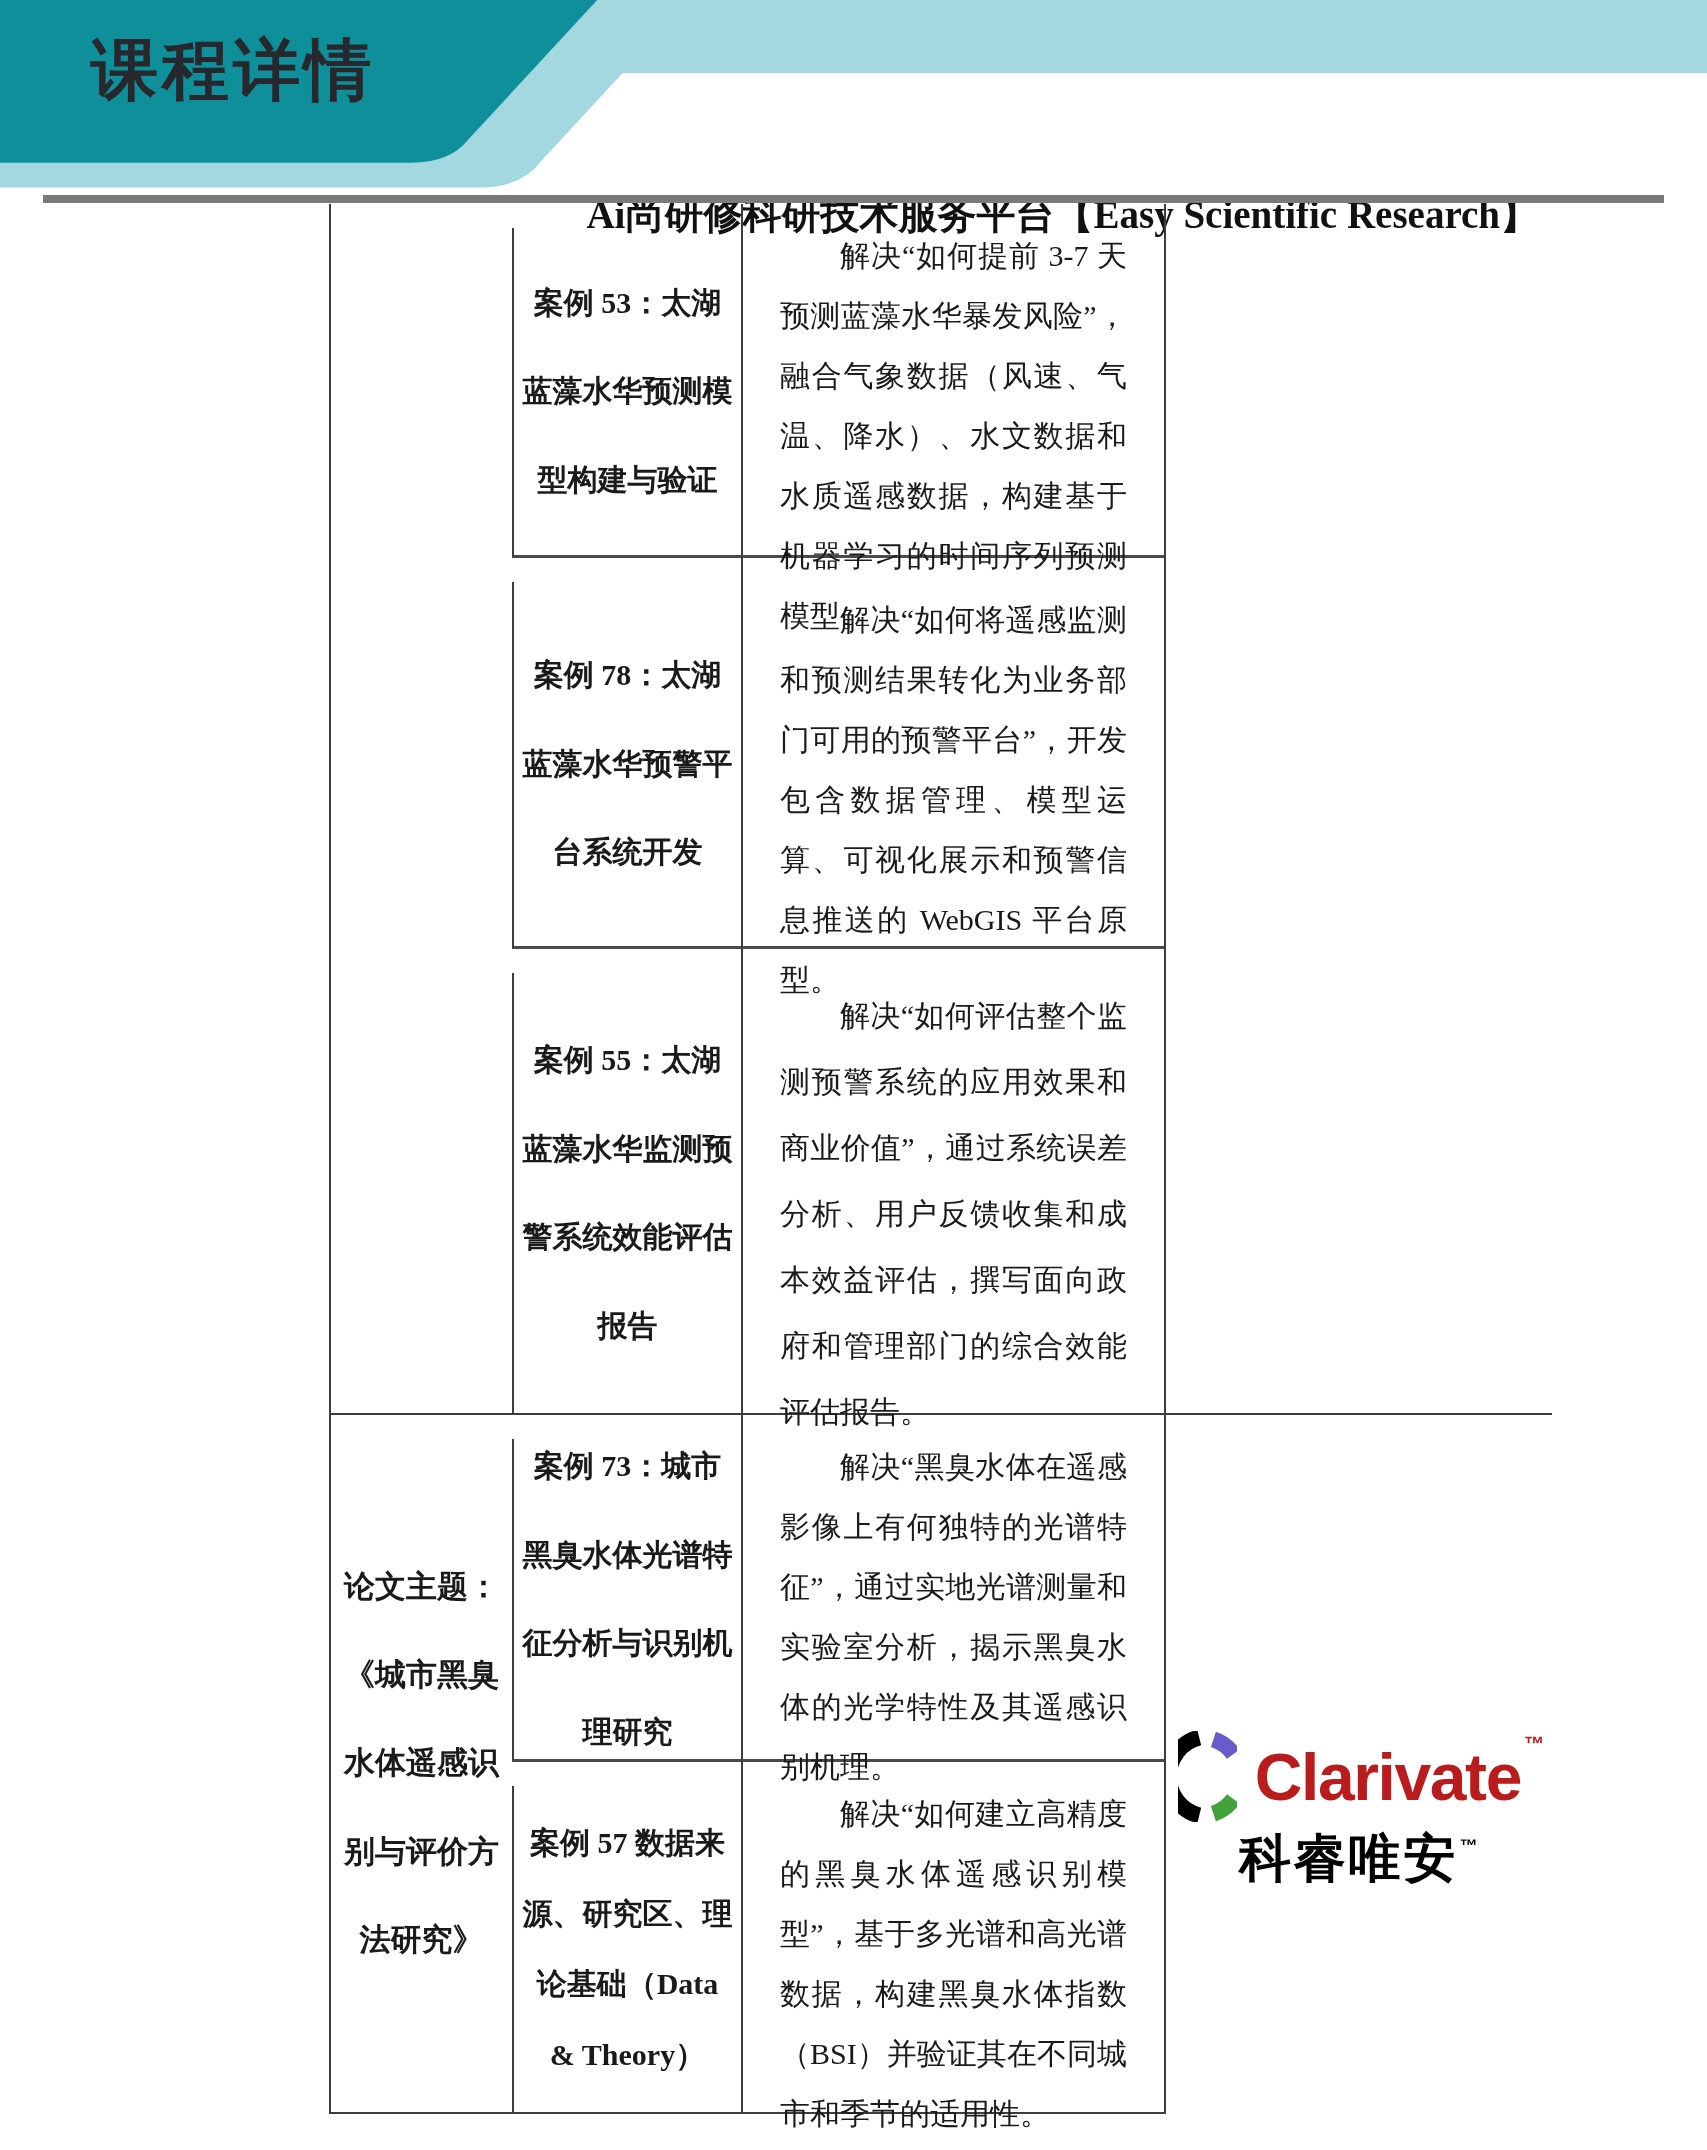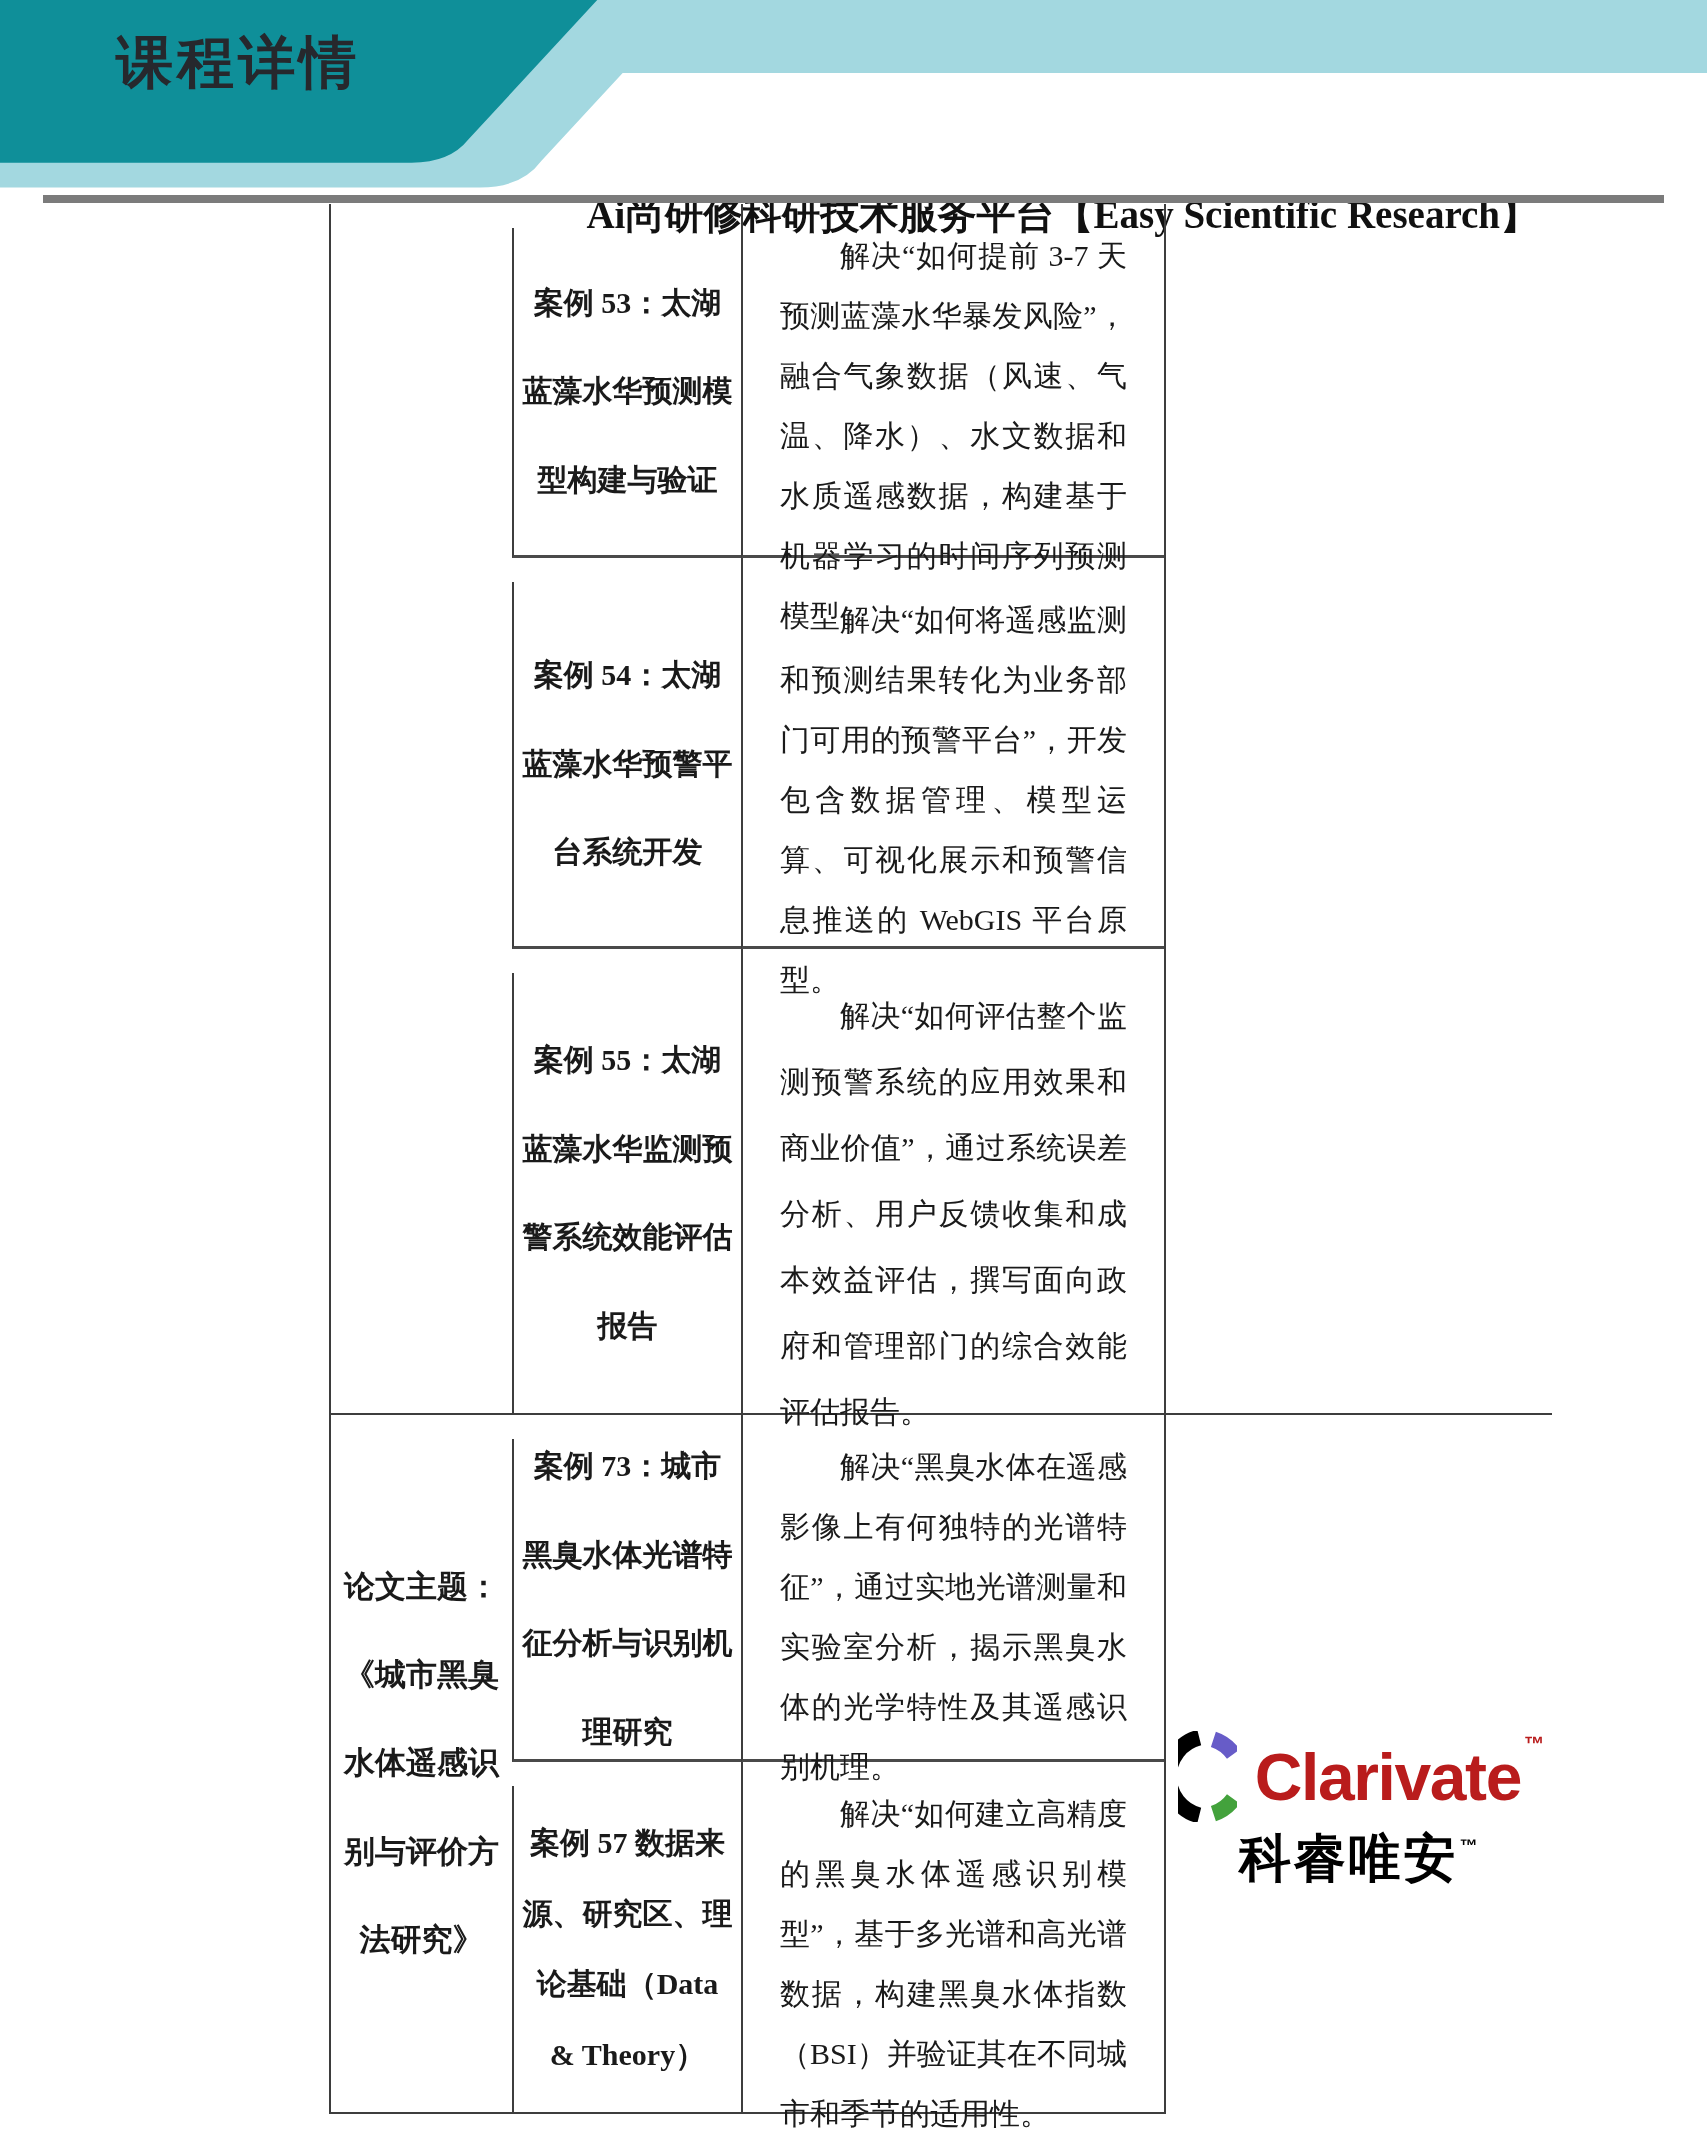--- a/index.html
+++ b/index.html
@@ -7,23 +7,23 @@
     position:relative;
     width:1707px;height:2151px;
     background:#ffffff;
     overflow:hidden;
     font-family:"Liberation Serif","DejaVu Serif",serif;
     color:#1a1a1a;
   }
   
   .banner-svg{position:absolute;left:0;top:0;width:1707px;height:200px;display:block;}
   .banner-title{
-    position:absolute;left:116px;top:25px;
+    position:absolute;left:91px;top:25px;
     font-family:"Liberation Sans","DejaVu Sans",sans-serif;
-    font-weight:900;font-size:57px;letter-spacing:4.1px;color:#26282d;
+    font-weight:900;font-size:67px;letter-spacing:4.1px;color:#26282d;
   }
   .site-heading{
     position:absolute;top:140px;right:168px;
     font-size:39px;font-weight:700;color:#111;
     font-family:"Liberation Serif","DejaVu Serif",serif;
     white-space:nowrap;
     margin-top:48px;
   }
   .top-rule{
     position:absolute;left:43px;top:195px;width:1621px;height:7.6px;
@@ -100,21 +100,21 @@
   <div class="top-rule"></div>
 
   <div class="sheet">
 
     <div class="cell note-top" style="grid-column:1;grid-row:1 / span 3;border-bottom:2.1px solid #3d3d3d;"></div>
     <div class="cell note-bottom end-b">
       <div class="note-text">论文主题：《城市黑臭水体遥感识别与评价方法研究》</div>
     </div>
 
     <div class="cell case-cell sep-b" style="grid-column:2;grid-row:1;">案例 53：太湖蓝藻水华预测模型构建与验证</div>
-    <div class="cell case-cell sep-b" style="grid-column:2;grid-row:2;">案例 54：太湖蓝藻水华预警平台系统开发</div>
+    <div class="cell case-cell sep-b" style="grid-column:2;grid-row:2;">案例 78：太湖蓝藻水华预警平台系统开发</div>
     <div class="cell case-cell grp-b" style="grid-column:2;grid-row:3;">案例 55：太湖蓝藻水华监测预警系统效能评估报告</div>
     <div class="cell case-cell sep-b" style="grid-column:2;grid-row:4;">案例 73：城市黑臭水体光谱特征分析与识别机理研究</div>
     <div class="cell case-cell end-b" style="grid-column:2;grid-row:5;line-height:2.35;">案例 57 数据来源、研究区、理论基础（Data &amp; Theory）</div>
 
     <div class="cell desc-cell sep-b" style="grid-column:3;grid-row:1;">
       <p>解决“如何提前 3-7 天预测蓝藻水华暴发风险”，融合气象数据（风速、气温、降水）、水文数据和水质遥感数据，构建基于机器学习的时间序列预测模型。</p>
     </div>
     <div class="cell desc-cell sep-b" style="grid-column:3;grid-row:2;padding-top:20.6px;">
       <p>解决“如何将遥感监测和预测结果转化为业务部门可用的预警平台”，开发包含数据管理、模型运算、可视化展示和预警信息推送的 WebGIS 平台原型。</p>
     </div>

